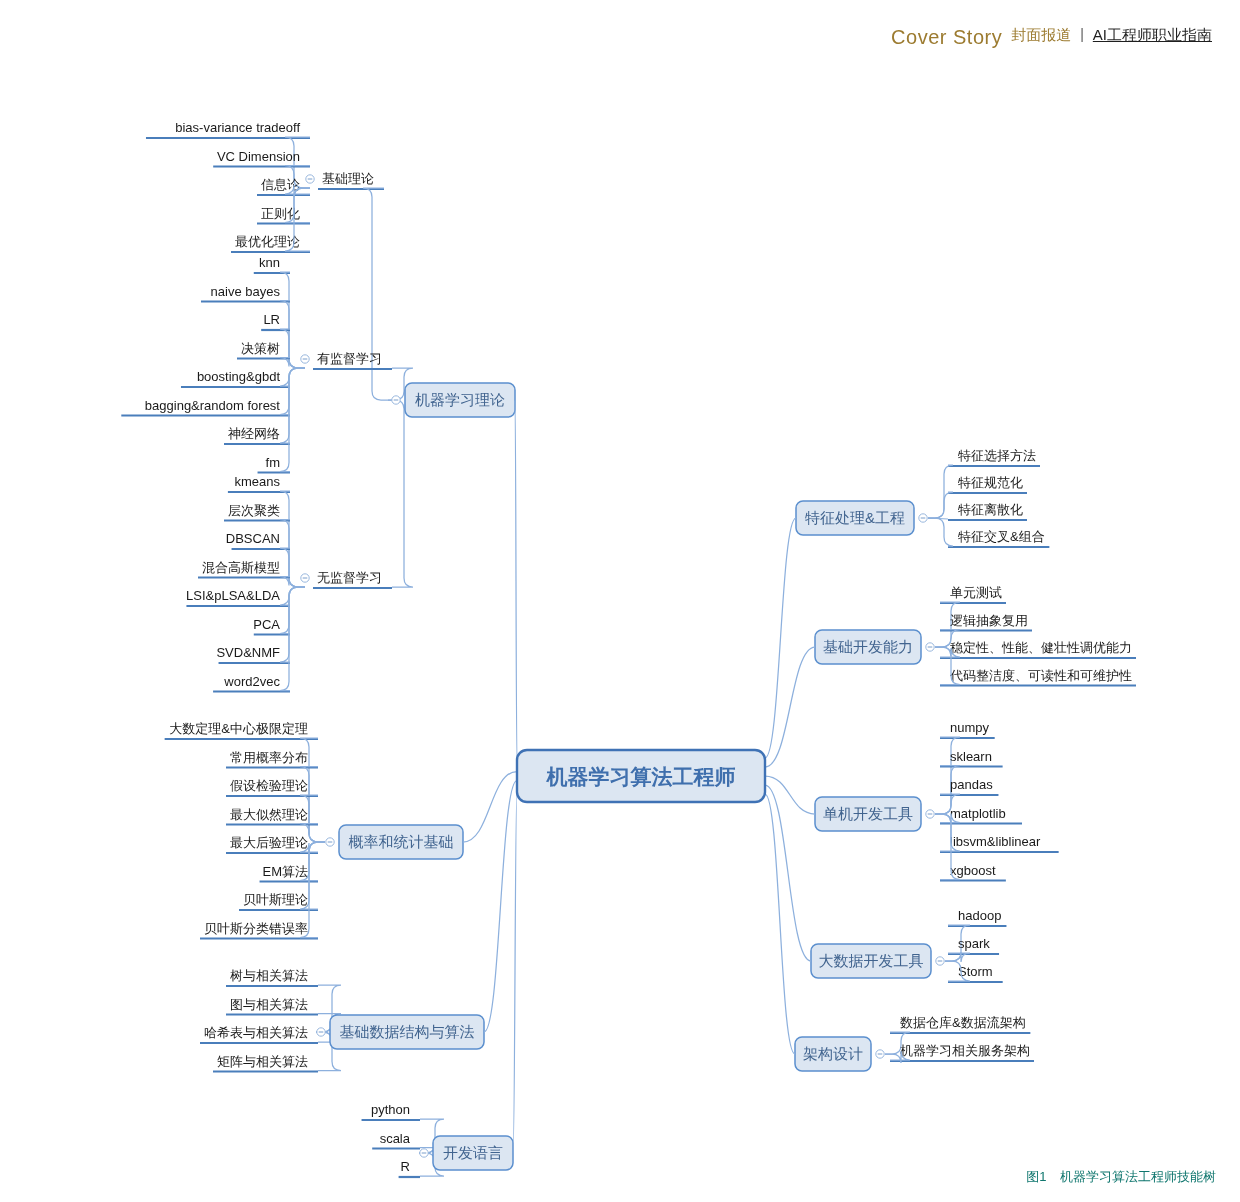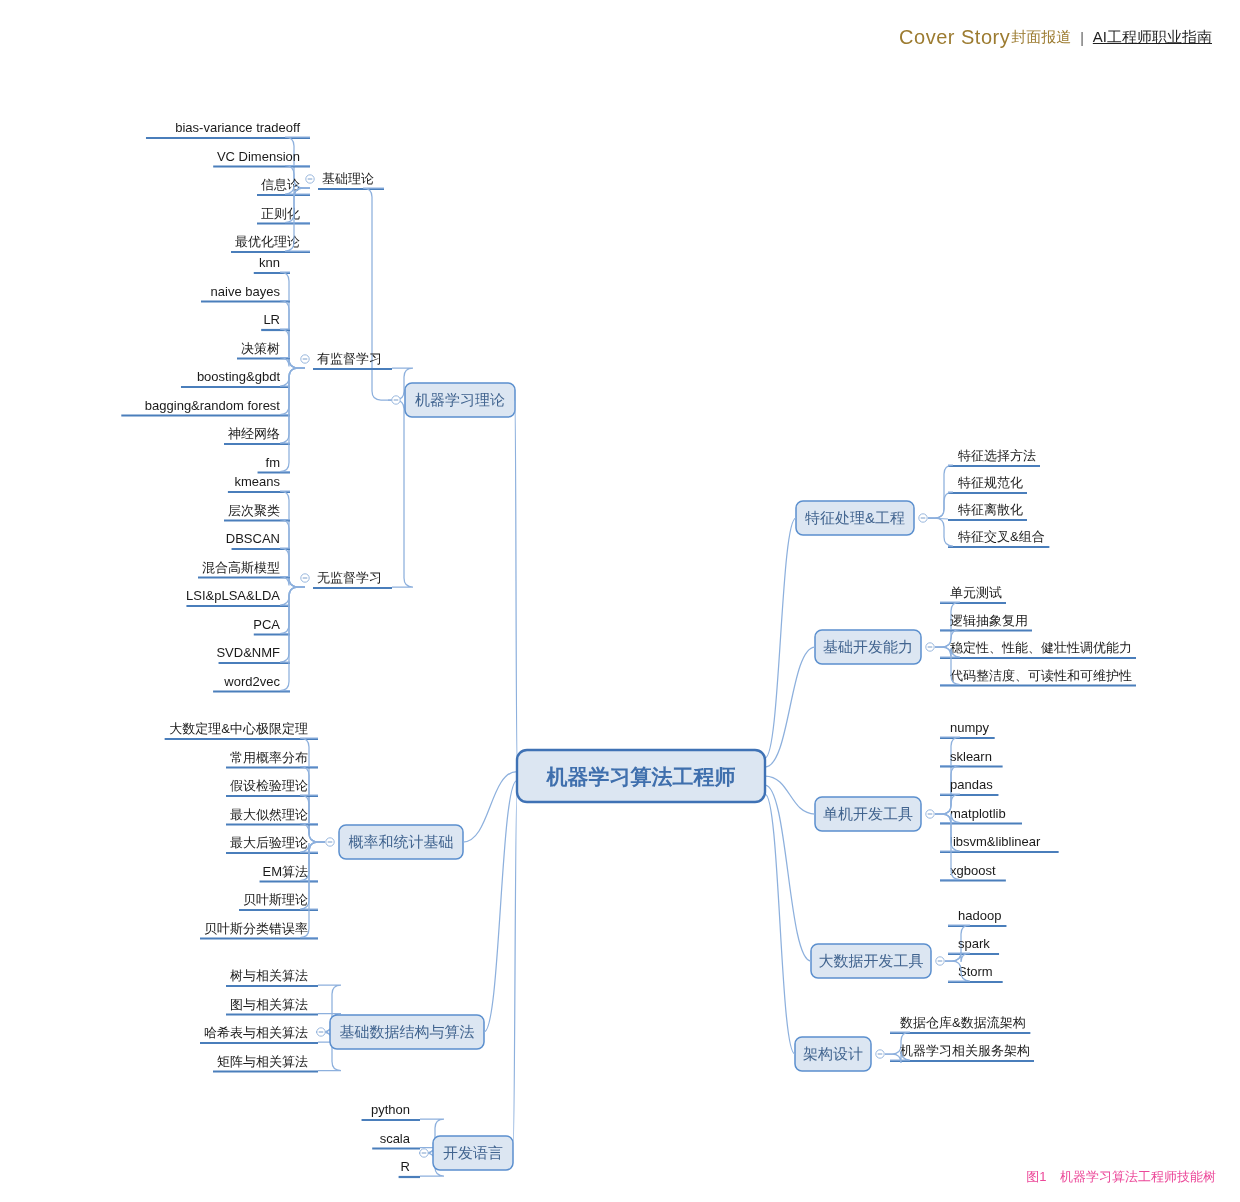--- a/index.html
+++ b/index.html
@@ -8,48 +8,48 @@
   }
   body {
     width: 1240px; height: 1202px;
     position: relative;
     font-family: "Liberation Sans", "DejaVu Sans", sans-serif;
     overflow: hidden;
   }
   #header {
     position: absolute;
     top: 26px; right: 28px;
-    display: flex; align-items: center;
+    display: flex; align-items: flex-start;
     white-space: nowrap;
   }
   #header .cover-en {
     font-size: 20px;
     color: #9c7b30;
     letter-spacing: .5px;
   }
   #header .cover-cn {
     font-size: 15px;
     color: #9c7b30;
-    margin-left: 1px;
+    margin-left: 9px;
   }
   #header .sep {
     font-size: 14px;
     color: #5a5a5a;
     margin: 0 9px;
   }
   #header .guide {
     font-size: 15px;
     color: #1f1f1f;
     text-decoration: underline;
   }
   #caption {
     position: absolute;
     right: 24px; bottom: 16px;
     font-size: 13px;
-    color: #ec4899;
+    color: #0f766e;
     white-space: nowrap;
   }
   #caption .cap-no { margin-right: 10px; }
   #map {
     position: absolute;
     left: 0; top: 0;
     width: 1156px; height: 1202px;
   }
   svg { display: block; }
   .link {

